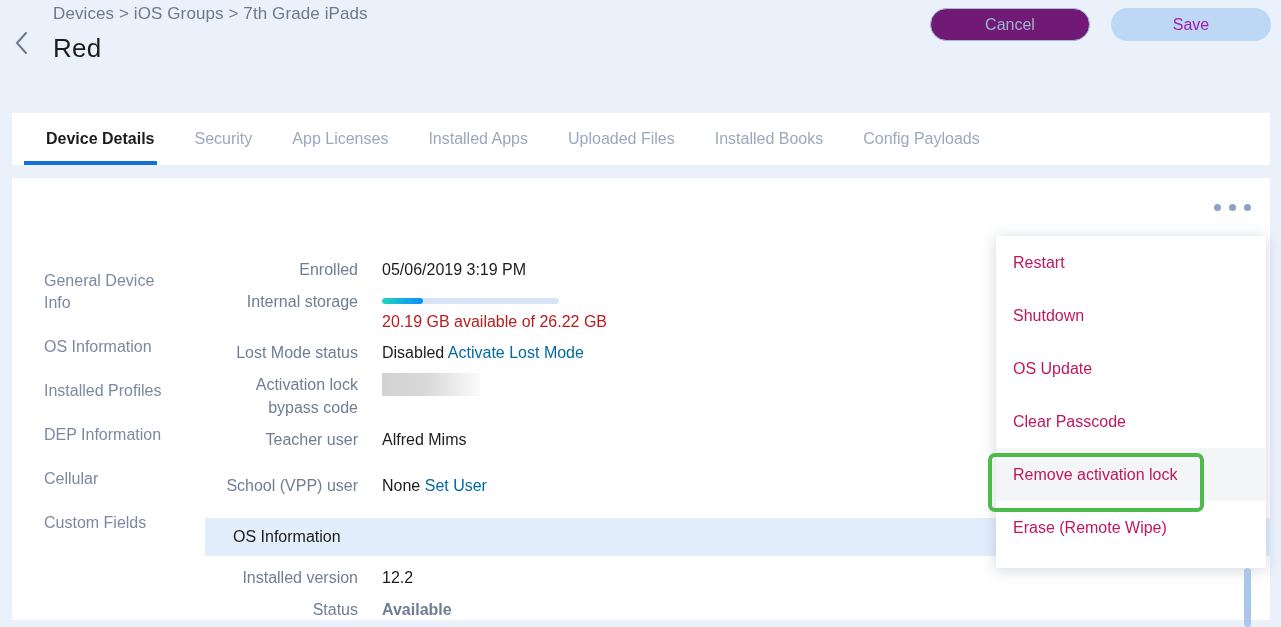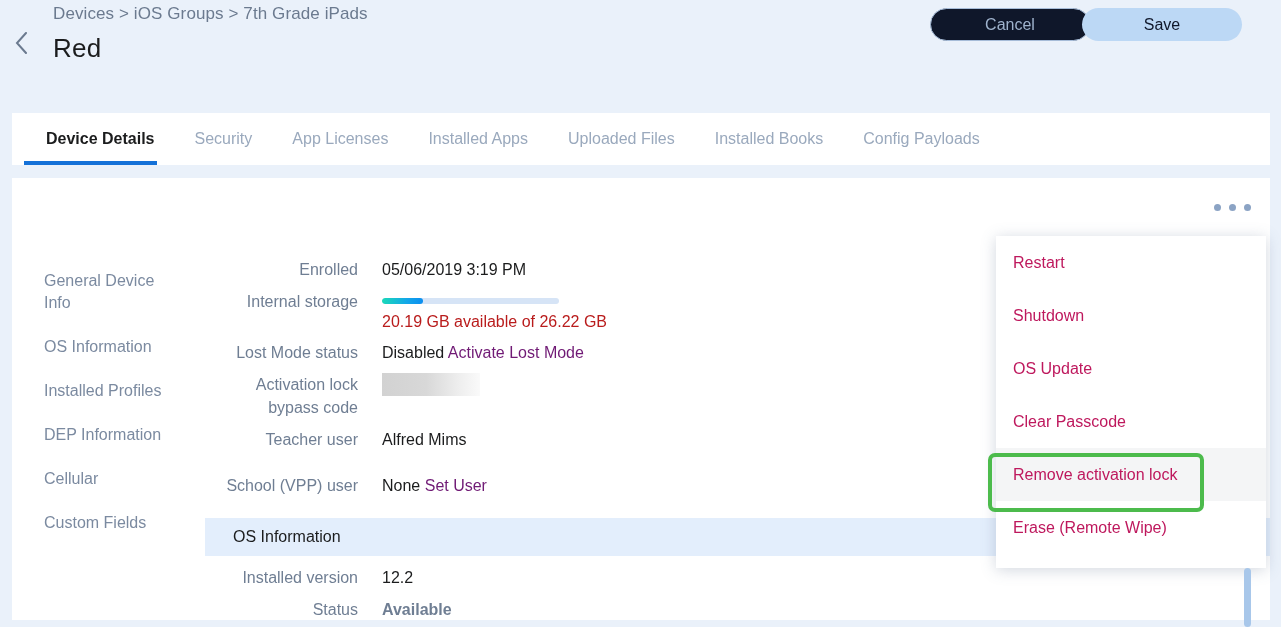--- a/index.html
+++ b/index.html
@@ -24,30 +24,30 @@
     white-space: nowrap;
   }
   .page-title {
     position: absolute; left: 53px; top: 33px;
     font-size: 26px; color: #1b1c1d; font-weight: 400;
     letter-spacing: .2px;
   }
   .btn-cancel {
     position: absolute; left: 930px; top: 8px;
     width: 160px; height: 33px; border-radius: 17px;
-    border: 1px solid #a6bcd8; background: #0f172a;
+    border: 1px solid #a6bcd8; background: #701a75;
     color: #9fb3cd; font-size: 16px;
     display: flex; align-items: center; justify-content: center;
     cursor: pointer;
   }
   .btn-save {
-    position: absolute; left: 1082px; top: 8px;
+    position: absolute; left: 1111px; top: 8px;
     width: 160px; height: 33px; border-radius: 17px;
     border: none; background: #bcd8f5;
-    color: #0f172a; font-size: 16px;
+    color: #a21caf; font-size: 16px;
     display: flex; align-items: center; justify-content: center;
     cursor: pointer;
   }
 
   
   .tabbar {
     position: absolute; left: 12px; top: 113px;
     width: 1258px; height: 52px;
     background: #ffffff;
   }
@@ -87,21 +87,21 @@
   
   .details { position: absolute; left: 180px; top: 80px; width: 1000px; }
   .row { display: flex; margin-bottom: 9px; }
   .row .lbl {
     width: 166px; text-align: right; font-size: 16px;
     color: #6f7e93; line-height: 23px; padding-right: 0;
   }
   .row .val {
     margin-left: 24px; font-size: 16px; color: #1b1c1d; line-height: 23px;
   }
-  .link { color: #701a75; cursor: pointer; }
+  .link { color: #0369a1; cursor: pointer; }
 
   .storage-wrap { margin-left: 24px; }
   .storage-bar {
     width: 177px; height: 6px; border-radius: 3px;
     background: #d6e4f6; overflow: hidden; margin-top: 8px;
   }
   .storage-fill {
     height: 100%; width: 23%; border-radius: 3px;
     background: linear-gradient(90deg, #1ad9b8 0%, #13a7e8 60%, #0b8ef0 100%);
   }

